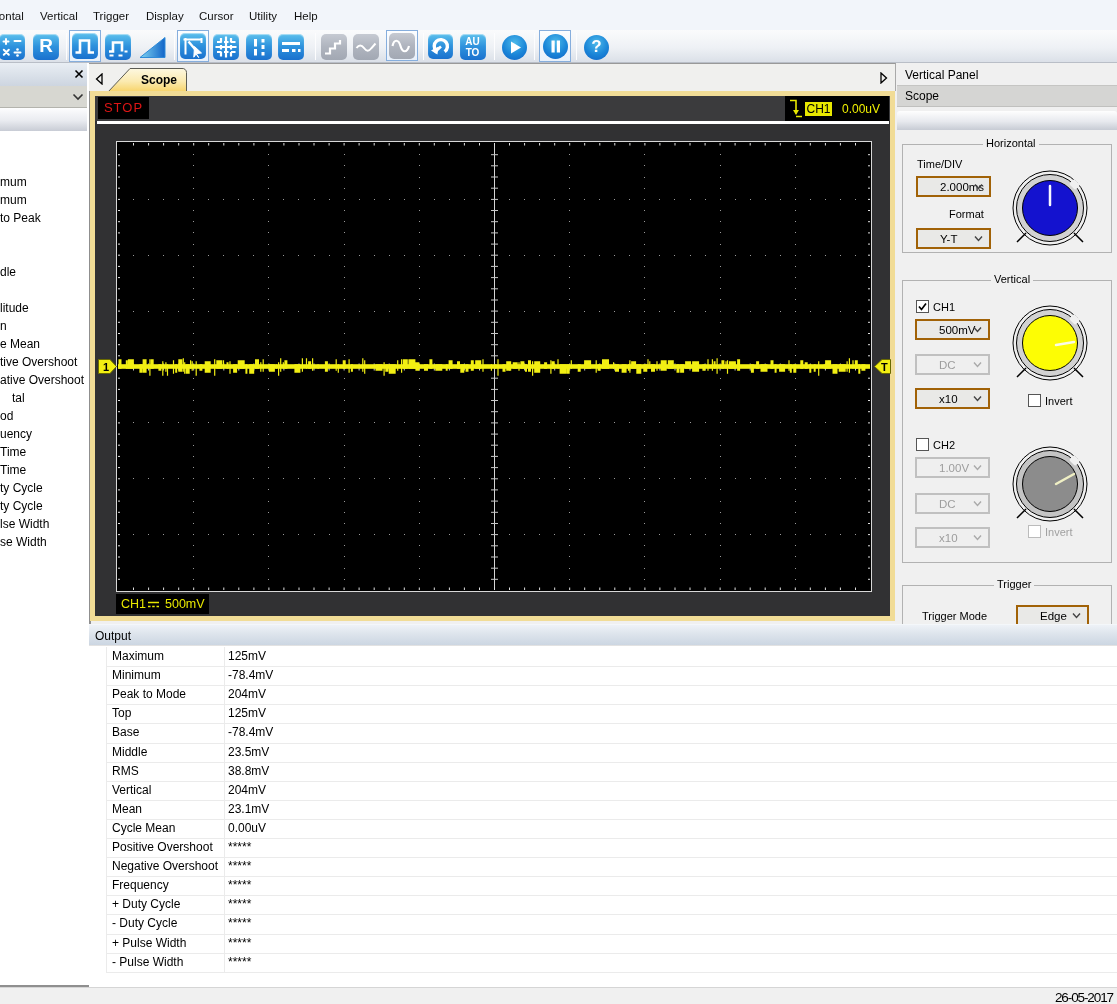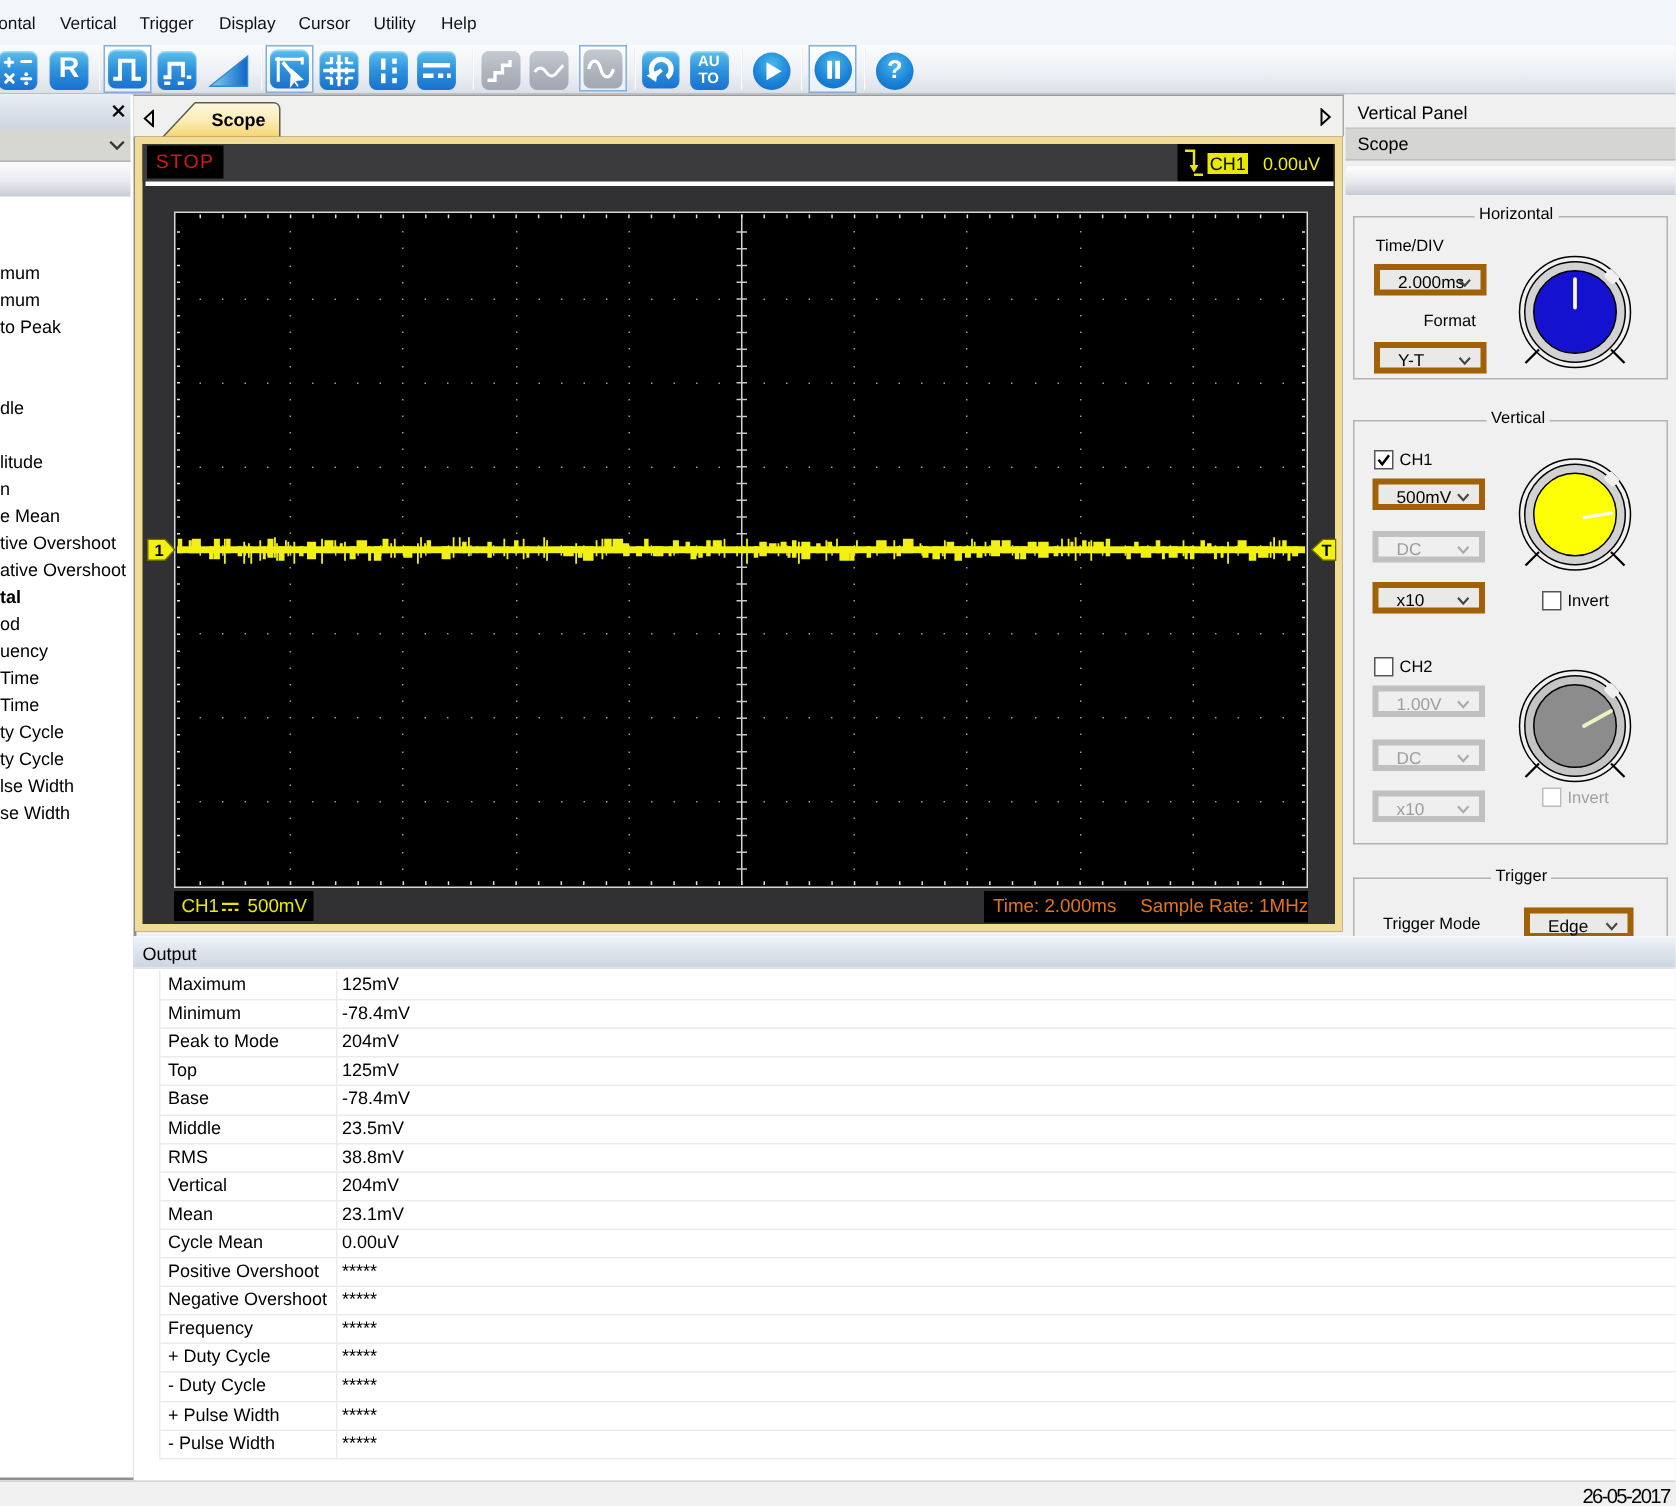--- a/index.html
+++ b/index.html
@@ -13,22 +13,22 @@
  background:linear-gradient(180deg,#5cc0ec 0%,#2e92dd 48%,#1a71ce 100%);box-shadow:inset 0 1px 1px rgba(255,255,255,.5);}
 .tig{position:absolute;top:4px;width:26px;height:26px;border-radius:5px;
  background:linear-gradient(180deg,#c6cad2 0%,#b0b5bf 48%,#a2a8b3 100%);}
 .tsel{position:absolute;top:0px;width:32px;height:32px;border:1px solid #86aedd;
  background:linear-gradient(180deg,#fdfeff,#e8f0fa);}
 .tcirc{position:absolute;top:5px;width:25px;height:25px;border-radius:50%;
  background:radial-gradient(circle at 50% 32%,#4cb9ea 0%,#1b86d8 55%,#0f62c5 100%);}
 .tsep{position:absolute;top:3px;width:1px;height:27px;background:#c3c8d0;border-right:1px solid #fdfdfe;}
 svg{display:block;}
 .cb{position:absolute;width:13px;height:13px;background:#fff;border:1px solid #555;}
-.combo{position:absolute;width:75px;height:21px;background:#e9e9e7;border:4px solid #a16207;
- font-size:11.5px;line-height:19px;padding-left:12px;color:#000;}
+.combo{position:absolute;width:75px;height:21px;background:#e9e9e7;border:2px solid #a16207;
+ font-size:11.5px;line-height:19px;padding-left:22px;color:#000;}
 .combo.dis{background:#efefef;border-color:#c0c0c0;color:#9d9d9d;}
 .combo .chev{position:absolute;right:6px;top:4px;width:9px;height:9px;}
 .lbl{position:absolute;font-size:11px;color:#000;}
 .fieldset{position:absolute;border:1px solid #b2b2b2;}
 .legend{position:absolute;background:#f0f0f0;padding:0 3px;font-size:11px;}
 </style></head>
 <body>
 
 <div id="menubar">
 <span class="mi" style="left:-28px;">Horizontal</span>
@@ -185,21 +185,21 @@
 
 <div class="abs" style="left:0;top:173px;height:18px;line-height:18px;font-size:12px;">mum</div>
 <div class="abs" style="left:0;top:191px;height:18px;line-height:18px;font-size:12px;">mum</div>
 <div class="abs" style="left:0;top:209px;height:18px;line-height:18px;font-size:12px;">to Peak</div>
 <div class="abs" style="left:0;top:263px;height:18px;line-height:18px;font-size:12px;">dle</div>
 <div class="abs" style="left:0;top:299px;height:18px;line-height:18px;font-size:12px;">litude</div>
 <div class="abs" style="left:0;top:317px;height:18px;line-height:18px;font-size:12px;">n</div>
 <div class="abs" style="left:0;top:335px;height:18px;line-height:18px;font-size:12px;">e Mean</div>
 <div class="abs" style="left:0;top:353px;height:18px;line-height:18px;font-size:12px;">tive Overshoot</div>
 <div class="abs" style="left:0;top:371px;height:18px;line-height:18px;font-size:12px;">ative Overshoot</div>
-<div class="abs" style="left:0;top:389px;height:18px;line-height:18px;font-size:12px;font-weight:bold;">tal</div>
+<div class="abs" style="left:12px;top:389px;height:18px;line-height:18px;font-size:12px;">tal</div>
 <div class="abs" style="left:0;top:407px;height:18px;line-height:18px;font-size:12px;">od</div>
 <div class="abs" style="left:0;top:425px;height:18px;line-height:18px;font-size:12px;">uency</div>
 <div class="abs" style="left:0;top:443px;height:18px;line-height:18px;font-size:12px;">Time</div>
 <div class="abs" style="left:0;top:461px;height:18px;line-height:18px;font-size:12px;">Time</div>
 <div class="abs" style="left:0;top:479px;height:18px;line-height:18px;font-size:12px;">ty Cycle</div>
 <div class="abs" style="left:0;top:497px;height:18px;line-height:18px;font-size:12px;">ty Cycle</div>
 <div class="abs" style="left:0;top:515px;height:18px;line-height:18px;font-size:12px;">lse Width</div>
 <div class="abs" style="left:0;top:533px;height:18px;line-height:18px;font-size:12px;">se Width</div>
 
 <div class="abs" style="left:89px;top:63px;width:807px;height:28px;background:#f0f0ee;border-top:1px solid #999;border-right:1px solid #a9a9a9;">
@@ -250,21 +250,20 @@
       <text x="5" y="11.5" font-size="11" font-weight="bold" fill="#000">1</text>
     </svg>
 <svg class="abs" style="left:779px;top:263px;" width="17" height="15" viewBox="0 0 17 15">
       <path d="M16.5 0.5H8L0.5 7.5 8 14.5h8.5Z" fill="#f2ef13" stroke="#6a6a00" stroke-width="1"></path>
       <text x="7" y="11.5" font-size="11" font-weight="bold" fill="#000">T</text>
     </svg>
 <div class="abs" style="left:21px;top:498px;width:93px;height:20px;background:#000;color:#e8e800;font-size:12.5px;line-height:20px;white-space:nowrap;"><span style="margin-left:5px;">CH1</span><svg style="display:inline-block;vertical-align:-1px;margin-left:1px;" width="13" height="9" viewBox="0 0 13 9">
         <path d="M1 2.5h11" stroke="#e8e800" stroke-width="1.5"></path>
         <path d="M1 6.5h2.5M5.2 6.5h2.5M9.5 6.5h2.5" stroke="#e8e800" stroke-width="1.5"></path>
       </svg><span style="margin-left:5px;">500mV</span></div>
-<div class="abs" style="left:561px;top:498px;width:216px;height:21px;background:#000;color:#e2731e;font-size:12.5px;line-height:21px;white-space:nowrap;"><span style="margin-left:6px;">Time: 2.000ms</span><span style="margin-left:16px;">Sample Rate: 1MHz</span></div>
 </div>
 <div class="abs" style="left:897px;top:63px;width:220px;height:562px;background:#f0f0f0;">
 <div class="abs" style="left:8px;top:5px;font-size:12px;">Vertical Panel</div>
 <div class="abs" style="left:0;top:22px;width:220px;height:22px;background:#d5d5d3;border-top:1px solid #c5c5c3;border-bottom:1px solid #c0c0be;">
       <div style="margin:3px 0 0 8px;font-size:12px;">Scope</div>
     </div>
 <div class="abs" style="left:0;top:48px;width:220px;height:19px;border-radius:3px 3px 0 0;background:linear-gradient(180deg,#fefefe 0%,#e7e9ee 55%,#c7cbd4 100%);"></div>
 <div class="fieldset" style="left:5px;top:81px;width:210px;height:109px;"></div>
 <div class="legend" style="left:86px;top:74px;">Horizontal</div>
 <div class="lbl" style="left:20px;top:95px;">Time/DIV</div>

